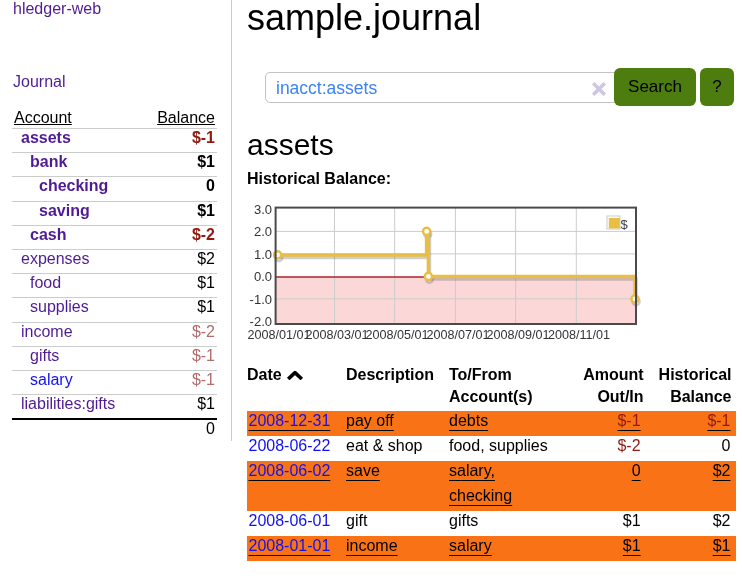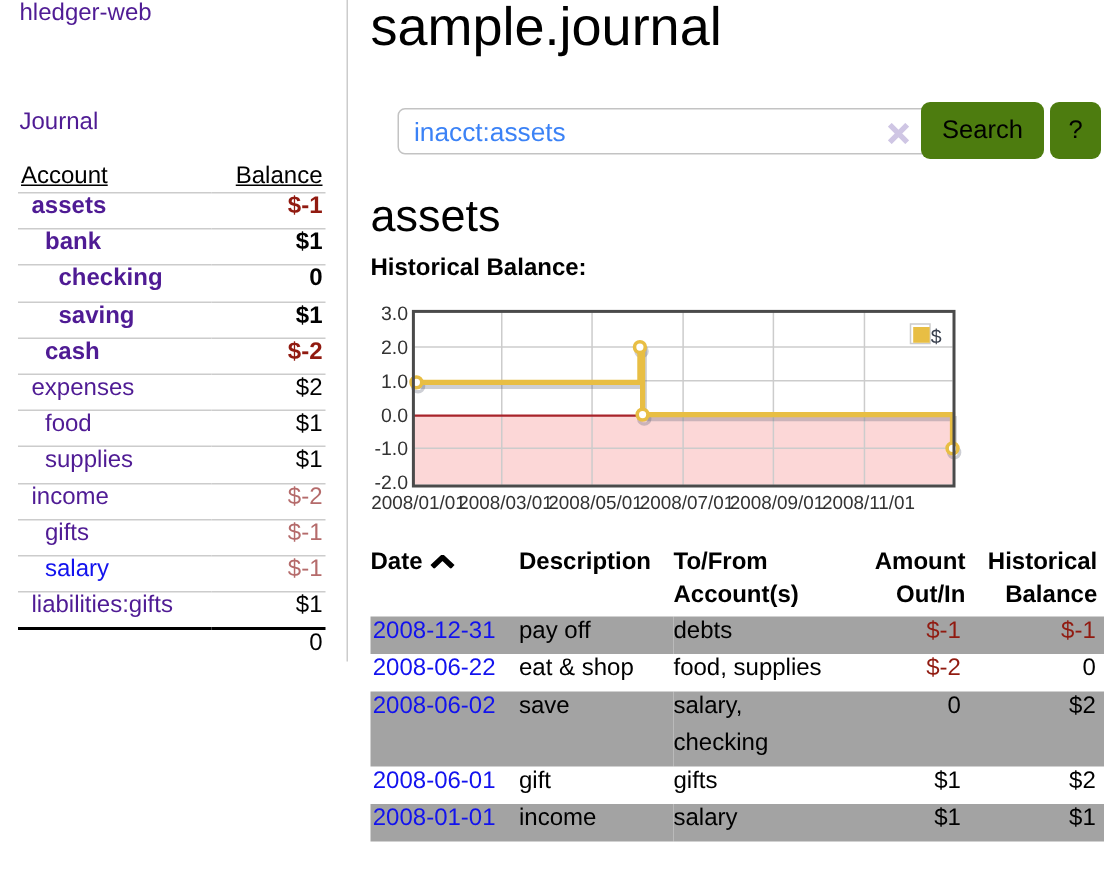--- a/index.html
+++ b/index.html
@@ -47,21 +47,21 @@
 #chart { position:absolute; left:245px; top:195px; }
 
 #regtable { position:absolute; left:247px; top:362px; width:489px;
   border-collapse:collapse; font-size:16px; }
 #regtable th { font-weight:bold; text-align:left; vertical-align:top;
   line-height:22.4px; padding:1.5px 0 2.5px 0; }
 #regtable th.r, #regtable td.r { text-align:right; }
 #regtable td { padding:0; line-height:25px; vertical-align:top; }
 #regtable td .tx { position:relative; top:-2.5px; }
 #regtable td.d { padding-left:1.5px; }
-#regtable tr.g { background:#a3a3a3; }
+#regtable tr.g { background:#f97316;text-decoration:underline; }
 </style>
 </head>
 <body>
 <div id="sidebar">
   <a id="apptitle" class="purple" href="#">hledger-web</a>
   <a id="journallink" class="purple" href="#">Journal</a>
   <table id="sidetable">
     <tbody>
         <tr class="hdr">
           <td>Account</td>

